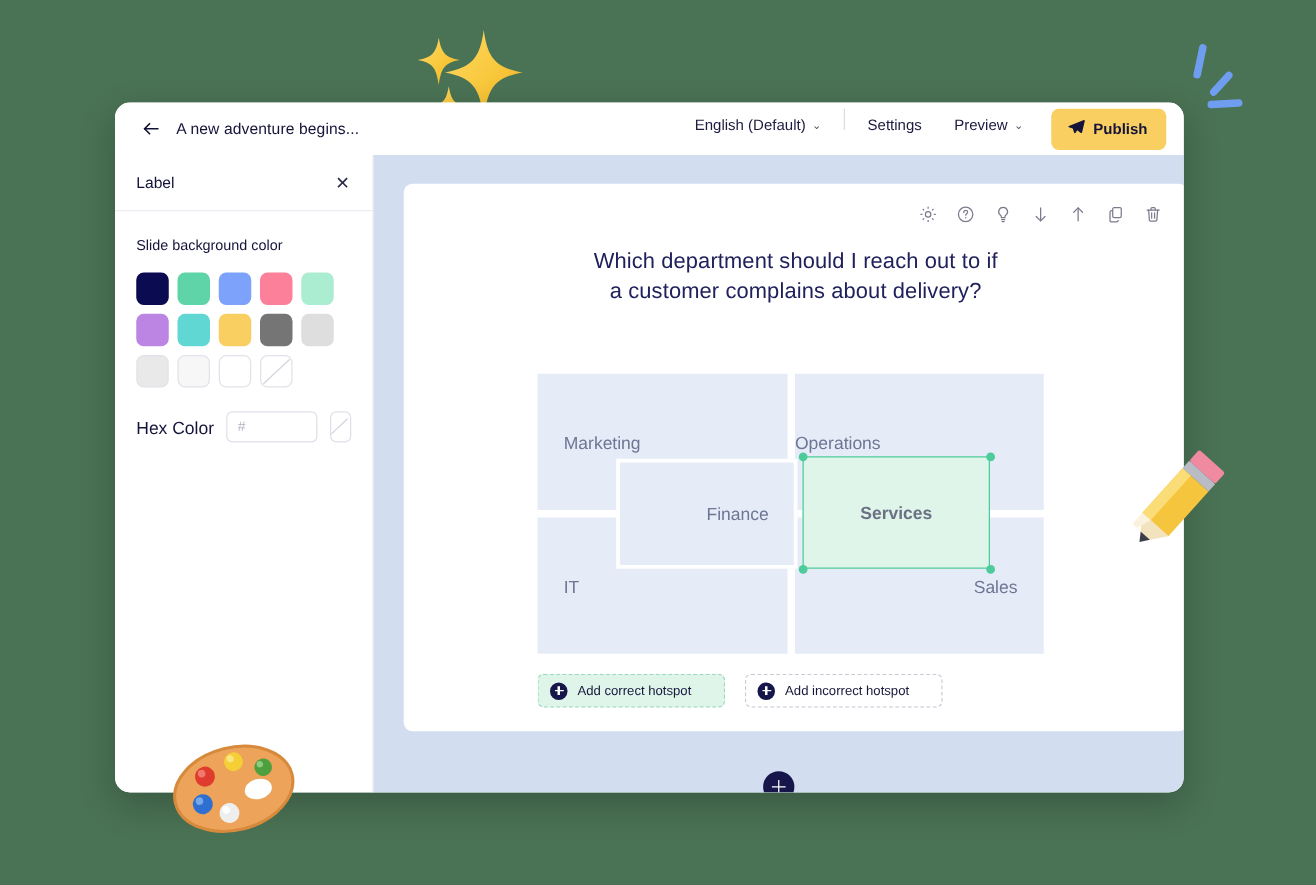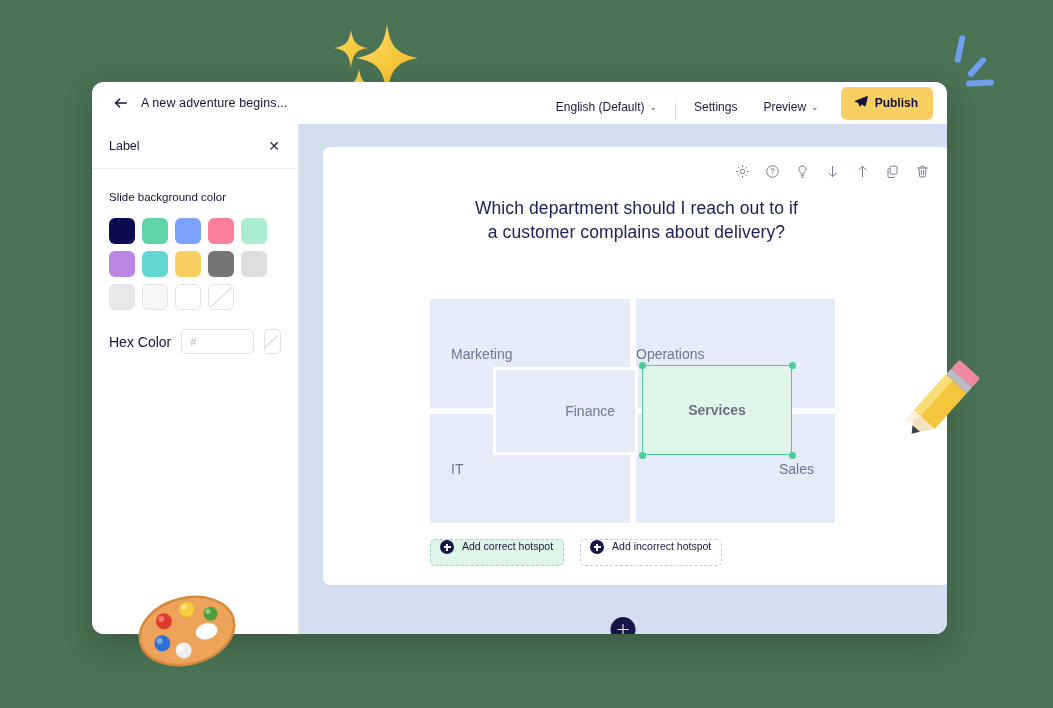--- a/index.html
+++ b/index.html
@@ -58,21 +58,21 @@
     margin-left: 11px;
     font-size: 12.5px;
     color: #14143a;
     white-space: nowrap;
     letter-spacing: 0.1px;
   }
 
   #topbar-right {
     margin-left: auto;
     display: flex;
-    align-items: flex-end;
+    align-items: flex-start;
     gap: 0px;
   }
 
   .tb-item {
     font-size: 12px;
     color: #1b1b3f;
     display: flex;
     align-items: center;
     gap: 5px;
     padding: 6px 13px;
@@ -352,22 +352,23 @@
     left: 107px;
     top: 392px;
     display: flex;
     gap: 16px;
   }
 
   .hotspot-btn {
     height: 27px;
     border-radius: 5px;
     display: flex;
+    align-items: center;
     gap: 8px;
-    padding: 0 10px 0 9px;
+    padding: 0 26px 0 9px;
     font-size: 10.5px;
     color: #18183c;
     cursor: pointer;
     white-space: nowrap;
     font-family: "Liberation Sans", sans-serif;
   }
 
   #btn-correct {
     background: #dff5ea;
     border: 1px dashed #9ad9bd;

